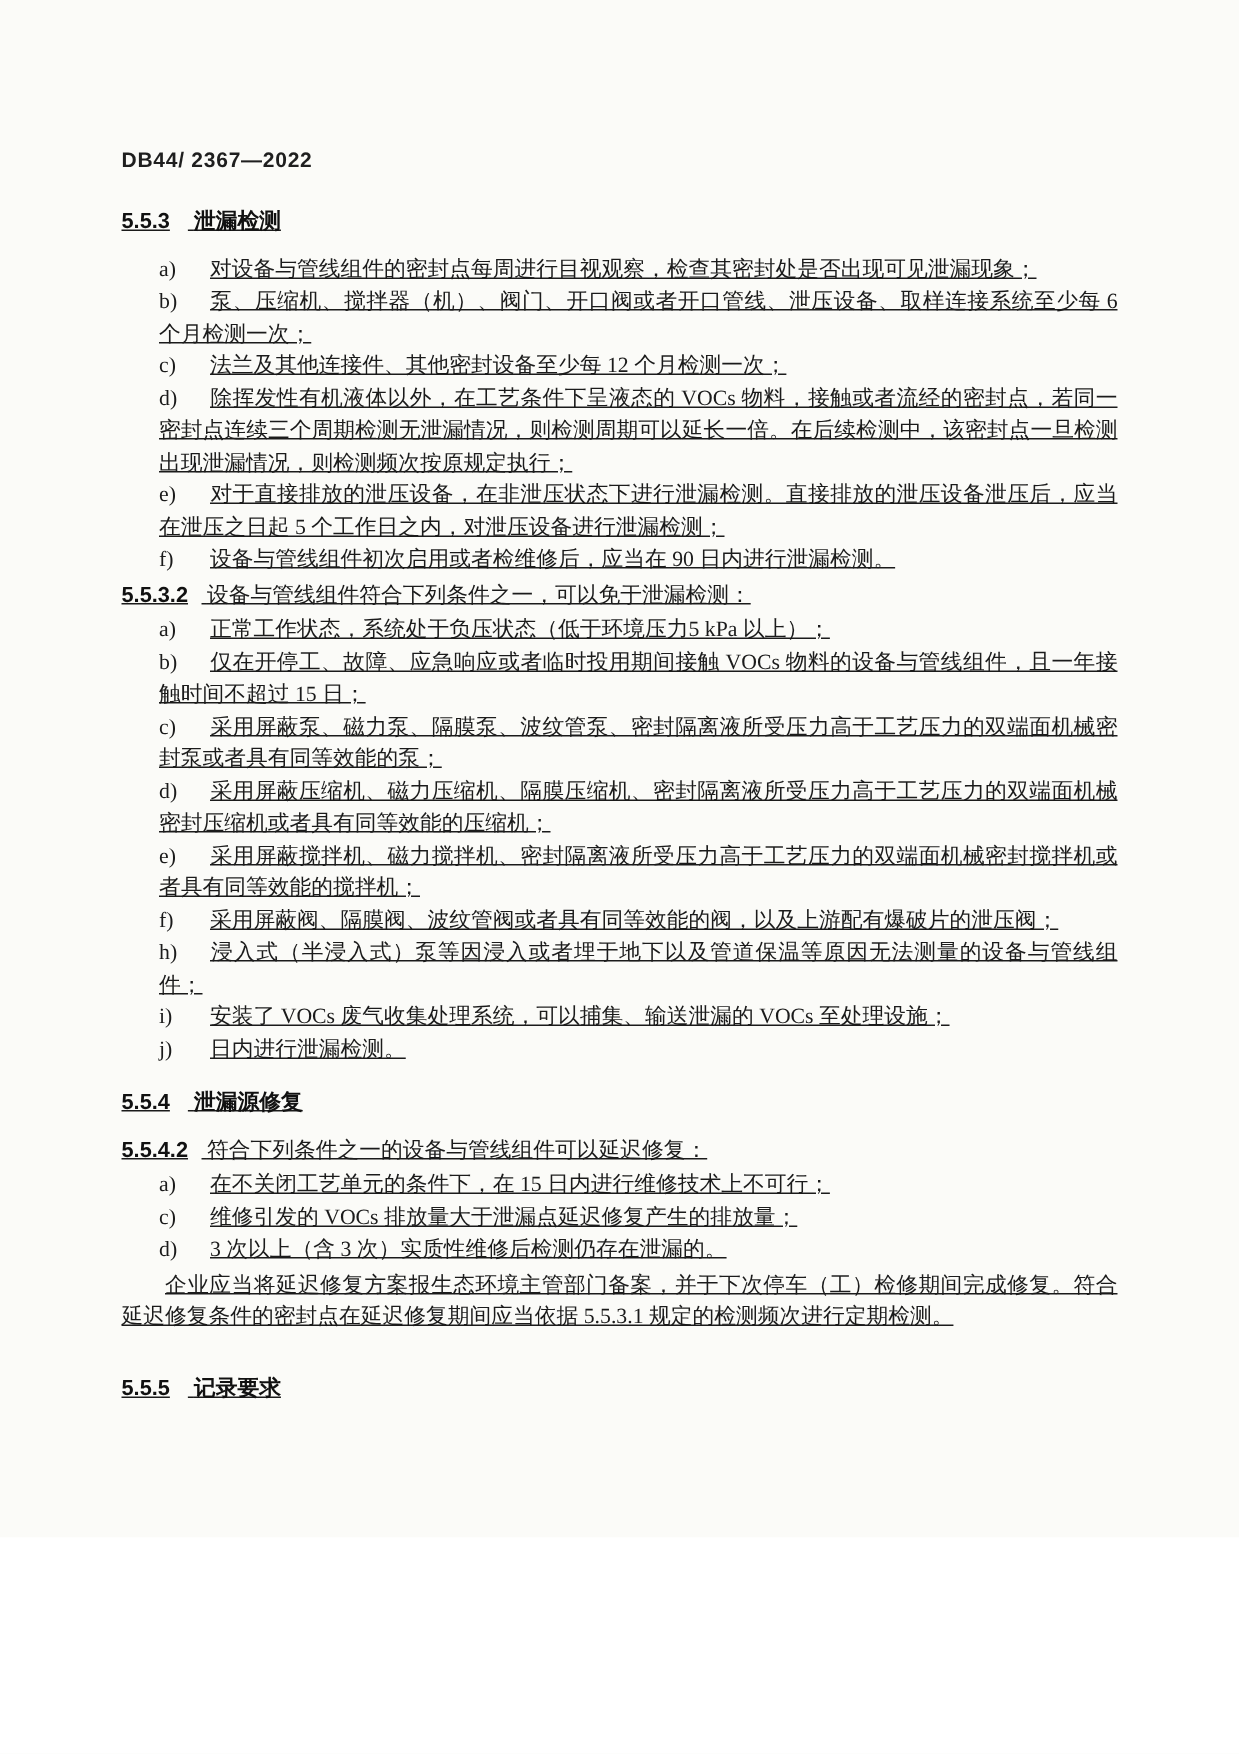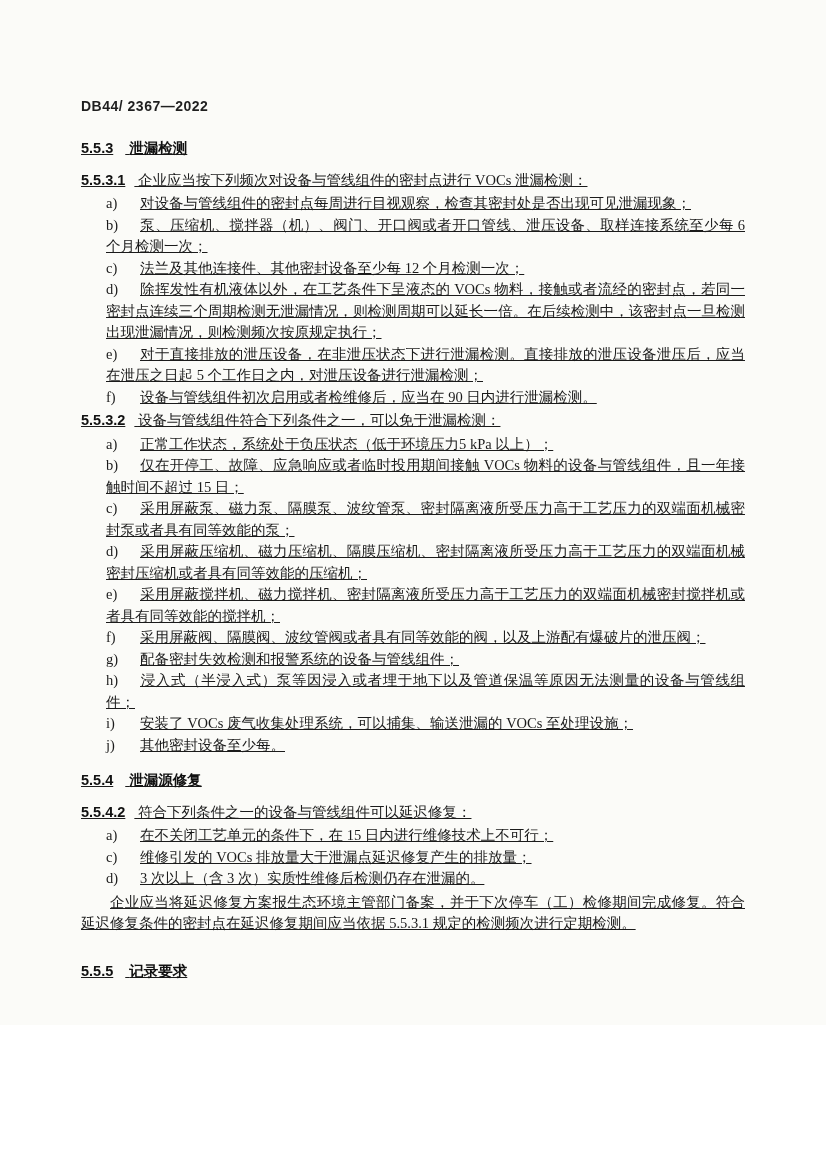--- a/index.html
+++ b/index.html
@@ -85,24 +85,20 @@
 
   <div class="doc-header">DB44/ 2367—2022</div>
 
   <div class="content">
 
     <h3 class="section-heading">
       <span class="h-num">5.5.3</span>
       <span class="h-title">泄漏检测</span>
     </h3>
 
-    <p class="clause">
-      <span class="clause-num">5.5.3.1</span>
-      <span class="clause-text">企业应当按下列频次对设备与管线组件的密封点进行 VOCs 泄漏检测：</span>
-    </p>
 
     <div class="list">
       <div class="list-item"><span class="li-label">a)</span><span class="li-text">对设备与管线组件的密封点每周进行目视观察，检查其密封处是否出现可见泄漏现象；</span></div>
       <div class="list-item"><span class="li-label">b)</span><span class="li-text">泵、压缩机、搅拌器（机）、阀门、开口阀或者开口管线、泄压设备、取样连接系统至少每 6 个月检测一次；</span></div>
       <div class="list-item"><span class="li-label">c)</span><span class="li-text">法兰及其他连接件、其他密封设备至少每 12 个月检测一次；</span></div>
       <div class="list-item"><span class="li-label">d)</span><span class="li-text">除挥发性有机液体以外，在工艺条件下呈液态的 VOCs 物料，接触或者流经的密封点，若同一密封点连续三个周期检测无泄漏情况，则检测周期可以延长一倍。在后续检测中，该密封点一旦检测出现泄漏情况，则检测频次按原规定执行；</span></div>
       <div class="list-item"><span class="li-label">e)</span><span class="li-text">对于直接排放的泄压设备，在非泄压状态下进行泄漏检测。直接排放的泄压设备泄压后，应当在泄压之日起 5 个工作日之内，对泄压设备进行泄漏检测；</span></div>
       <div class="list-item"><span class="li-label">f)</span><span class="li-text">设备与管线组件初次启用或者检维修后，应当在 90 日内进行泄漏检测。</span></div>
     </div>
 
@@ -111,24 +107,23 @@
       <span class="clause-text">设备与管线组件符合下列条件之一，可以免于泄漏检测：</span>
     </p>
 
     <div class="list">
       <div class="list-item"><span class="li-label">a)</span><span class="li-text">正常工作状态，系统处于负压状态（低于环境压力5 kPa 以上）；</span></div>
       <div class="list-item"><span class="li-label">b)</span><span class="li-text">仅在开停工、故障、应急响应或者临时投用期间接触 VOCs 物料的设备与管线组件，且一年接触时间不超过 15 日；</span></div>
       <div class="list-item"><span class="li-label">c)</span><span class="li-text">采用屏蔽泵、磁力泵、隔膜泵、波纹管泵、密封隔离液所受压力高于工艺压力的双端面机械密封泵或者具有同等效能的泵；</span></div>
       <div class="list-item"><span class="li-label">d)</span><span class="li-text">采用屏蔽压缩机、磁力压缩机、隔膜压缩机、密封隔离液所受压力高于工艺压力的双端面机械密封压缩机或者具有同等效能的压缩机；</span></div>
       <div class="list-item"><span class="li-label">e)</span><span class="li-text">采用屏蔽搅拌机、磁力搅拌机、密封隔离液所受压力高于工艺压力的双端面机械密封搅拌机或者具有同等效能的搅拌机；</span></div>
       <div class="list-item"><span class="li-label">f)</span><span class="li-text">采用屏蔽阀、隔膜阀、波纹管阀或者具有同等效能的阀，以及上游配有爆破片的泄压阀；</span></div>
-      <div class="list-item"><span class="li-label">g)</span><span class="li-text">配备密封失效检测和报警系统的设备与管线组件；</span></div>
       <div class="list-item"><span class="li-label">h)</span><span class="li-text">浸入式（半浸入式）泵等因浸入或者埋于地下以及管道保温等原因无法测量的设备与管线组件；</span></div>
       <div class="list-item"><span class="li-label">i)</span><span class="li-text">安装了 VOCs 废气收集处理系统，可以捕集、输送泄漏的 VOCs 至处理设施；</span></div>
-      <div class="list-item"><span class="li-label">j)</span><span class="li-text">其他密封设备至少每。</span></div>
+      <div class="list-item"><span class="li-label">j)</span><span class="li-text">日内进行泄漏检测。</span></div>
     </div>
 
     <h3 class="section-heading">
       <span class="h-num">5.5.4</span>
       <span class="h-title">泄漏源修复</span>
     </h3>
 
 
     <p class="clause">
       <span class="clause-num">5.5.4.2</span>

